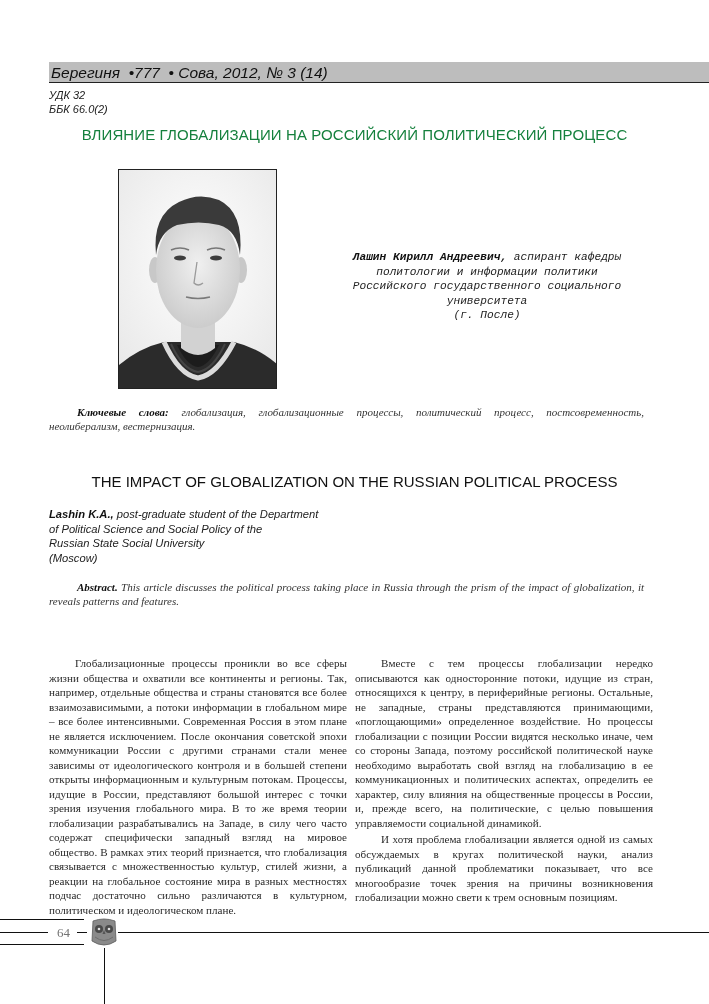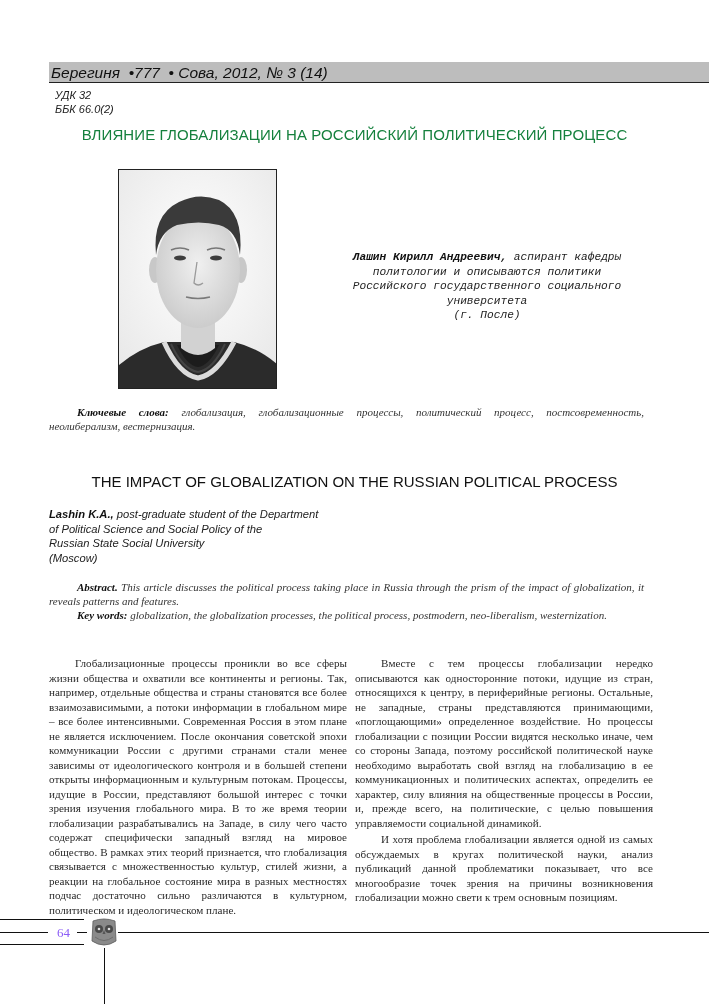--- a/index.html
+++ b/index.html
@@ -6,21 +6,21 @@
   html, body { width: 709px; height: 1004px; background: #ffffff; overflow: hidden; }
   body { position: relative; color: #1a1a1a; }
 
   .header-bar {
     position: absolute; left: 49px; top: 62px; width: 707px; height: 21px;
     background: #bdbdbd; border-bottom: 1.5px solid #222;
     font-family: "Liberation Sans", sans-serif; font-style: italic;
     font-size: 15.5px; line-height: 21px; padding-left: 2px; color: #111;
     white-space: pre;
   }
-  .udk { position: absolute; left: 55px; top: 88px; font-family: "Liberation Sans", sans-serif;
+  .udk { position: absolute; left: 49px; top: 88px; font-family: "Liberation Sans", sans-serif;
     font-style: italic; font-size: 11px; line-height: 14px; color: #222; }
 
   .title-ru { position: absolute; left: 0; width: 709px; top: 126px; text-align: center;
     font-family: "Liberation Sans", sans-serif; font-size: 15px; letter-spacing: 0.1px; color: #15803d; }
 
   .photo { position: absolute; left: 118px; top: 169px; width: 159px; height: 220px;
     border: 1px solid #222; background: #f2f2f2; overflow: hidden; }
 
   .author-ru { position: absolute; left: 337px; top: 250px; width: 300px;
     font-family: Liberation Mono, monospace; font-style: italic; font-size: 11.2px; line-height: 14.5px; color: #222; text-align: center; }
@@ -42,21 +42,21 @@
 
   .col { position: absolute; top: 656px; width: 298px; font-family: "Liberation Serif", serif;
     font-size: 11.1px; line-height: 14.5px; color: #2a2a2a; text-align: justify; hyphens: auto; }
   .col p { text-indent: 26px; }
   .col p + p { margin-top: 2px; }
   .col-left { left: 49px; }
   .col-right { left: 355px; }
 
   .footer-line { position: absolute; background: #111; }
   .page-num { position: absolute; left: 57px; top: 925px; font-family: "Liberation Serif", serif;
-    font-size: 13px; color: #8b5cf6; }
+    font-size: 13px; color: #737373; }
   .owl { position: absolute; left: 90px; top: 917px; width: 28px; height: 31px; }
 </style>
 </head>
 <body>
 
 <div class="header-bar">Берегиня  •777  • Сова, 2012, № 3 (14)</div>
 <div class="udk">
   <div>УДК 32</div>
   <div>ББК 66.0(2)</div>
 </div>
@@ -97,42 +97,41 @@
     <path d="M88 80 Q97 76 106 80" stroke="#777" stroke-width="1.5" fill="none"></path>
 
     <path d="M78 92 L75 113 Q79 117 84 113" stroke="#9a9a9a" stroke-width="1.3" fill="none"></path>
 
     <path d="M67 127 Q79 130 91 127" stroke="#7a7a7a" stroke-width="1.6" fill="none"></path>
   </svg>
 </div>
 
 <div class="author-ru">
   <b>Лашин Кирилл Андреевич,</b><span> аспирант кафедры</span><br>
-  <span>политологии и описываются политики</span><br>
+  <span>политологии и информации политики</span><br>
   <span>Российского государственного социального</span><br>
   <span>университета</span><br>
   <span>(г. После)</span>
 </div>
 
 <div class="abstract abs-ru">
   <p><b>Ключевые слова:</b><span> глобализация, глобализационные процессы, политический процесс, постсовременность, неолиберализм, вестернизация.</span></p>
 </div>
 
 <div class="title-en">THE IMPACT OF GLOBALIZATION ON THE RUSSIAN POLITICAL PROCESS</div>
 
 <div class="author-en">
   <b>Lashin K.A.,</b><span> post-graduate student of the Department</span><br>
   <span>of Political Science and Social Policy of the</span><br>
   <span>Russian State Social University</span><br>
   <span>(Moscow)</span>
 </div>
 
 <div class="abstract abs-en">
   <p><b>Abstract.</b><span> This article discusses the political process taking place in Russia through the prism of the impact of globalization, it reveals patterns and features.</span></p>
-  <p><b>Key words:</b><span> globalization, the globalization processes, the political process, postmodern, neo-liberalism, westernization.</span></p>
 </div>
 
 <div class="col col-left">
   <p>Глобализационные процессы проникли во все сферы жизни общества и охватили все континенты и регионы. Так, например, отдельные общества и страны становятся все более взаимозависимыми, а потоки информации в глобальном мире – все более интенсивными. Современная Россия в этом плане не является исключением. После окончания советской эпохи коммуникации России с другими странами стали менее зависимы от идеологического контроля и в большей степени открыты информационным и культурным потокам. Процессы, идущие в России, представляют большой интерес с точки зрения изучения глобального мира. В то же время теории глобализации разрабатывались на Западе, в силу чего часто содержат специфически западный взгляд на мировое общество. В рамках этих теорий признается, что глобализация связывается с множественностью культур, стилей жизни, а реакции на глобальное состояние мира в разных местностях подчас достаточно сильно различаются в культурном, политическом и идеологическом плане.</p>
 </div>
 <div class="col col-right">
   <p>Вместе с тем процессы глобализации нередко описываются как односторонние потоки, идущие из стран, относящихся к центру, в периферийные регионы. Остальные, не западные, страны представляются принимающими, «поглощающими» определенное воздействие. Но процессы глобализации с позиции России видятся несколько иначе, чем со стороны Запада, поэтому российской политической науке необходимо выработать свой взгляд на глобализацию в ее коммуникационных и политических аспектах, определить ее характер, силу влияния на общественные процессы в России, и, прежде всего, на политические, с целью повышения управляемости социальной динамикой.</p>
   <p>И хотя проблема глобализации является одной из самых обсуждаемых в кругах политической науки, анализ публикаций данной проблематики показывает, что все многообразие точек зрения на причины возникновения глобализации можно свети к трем основным позициям.</p>
 </div>
 

